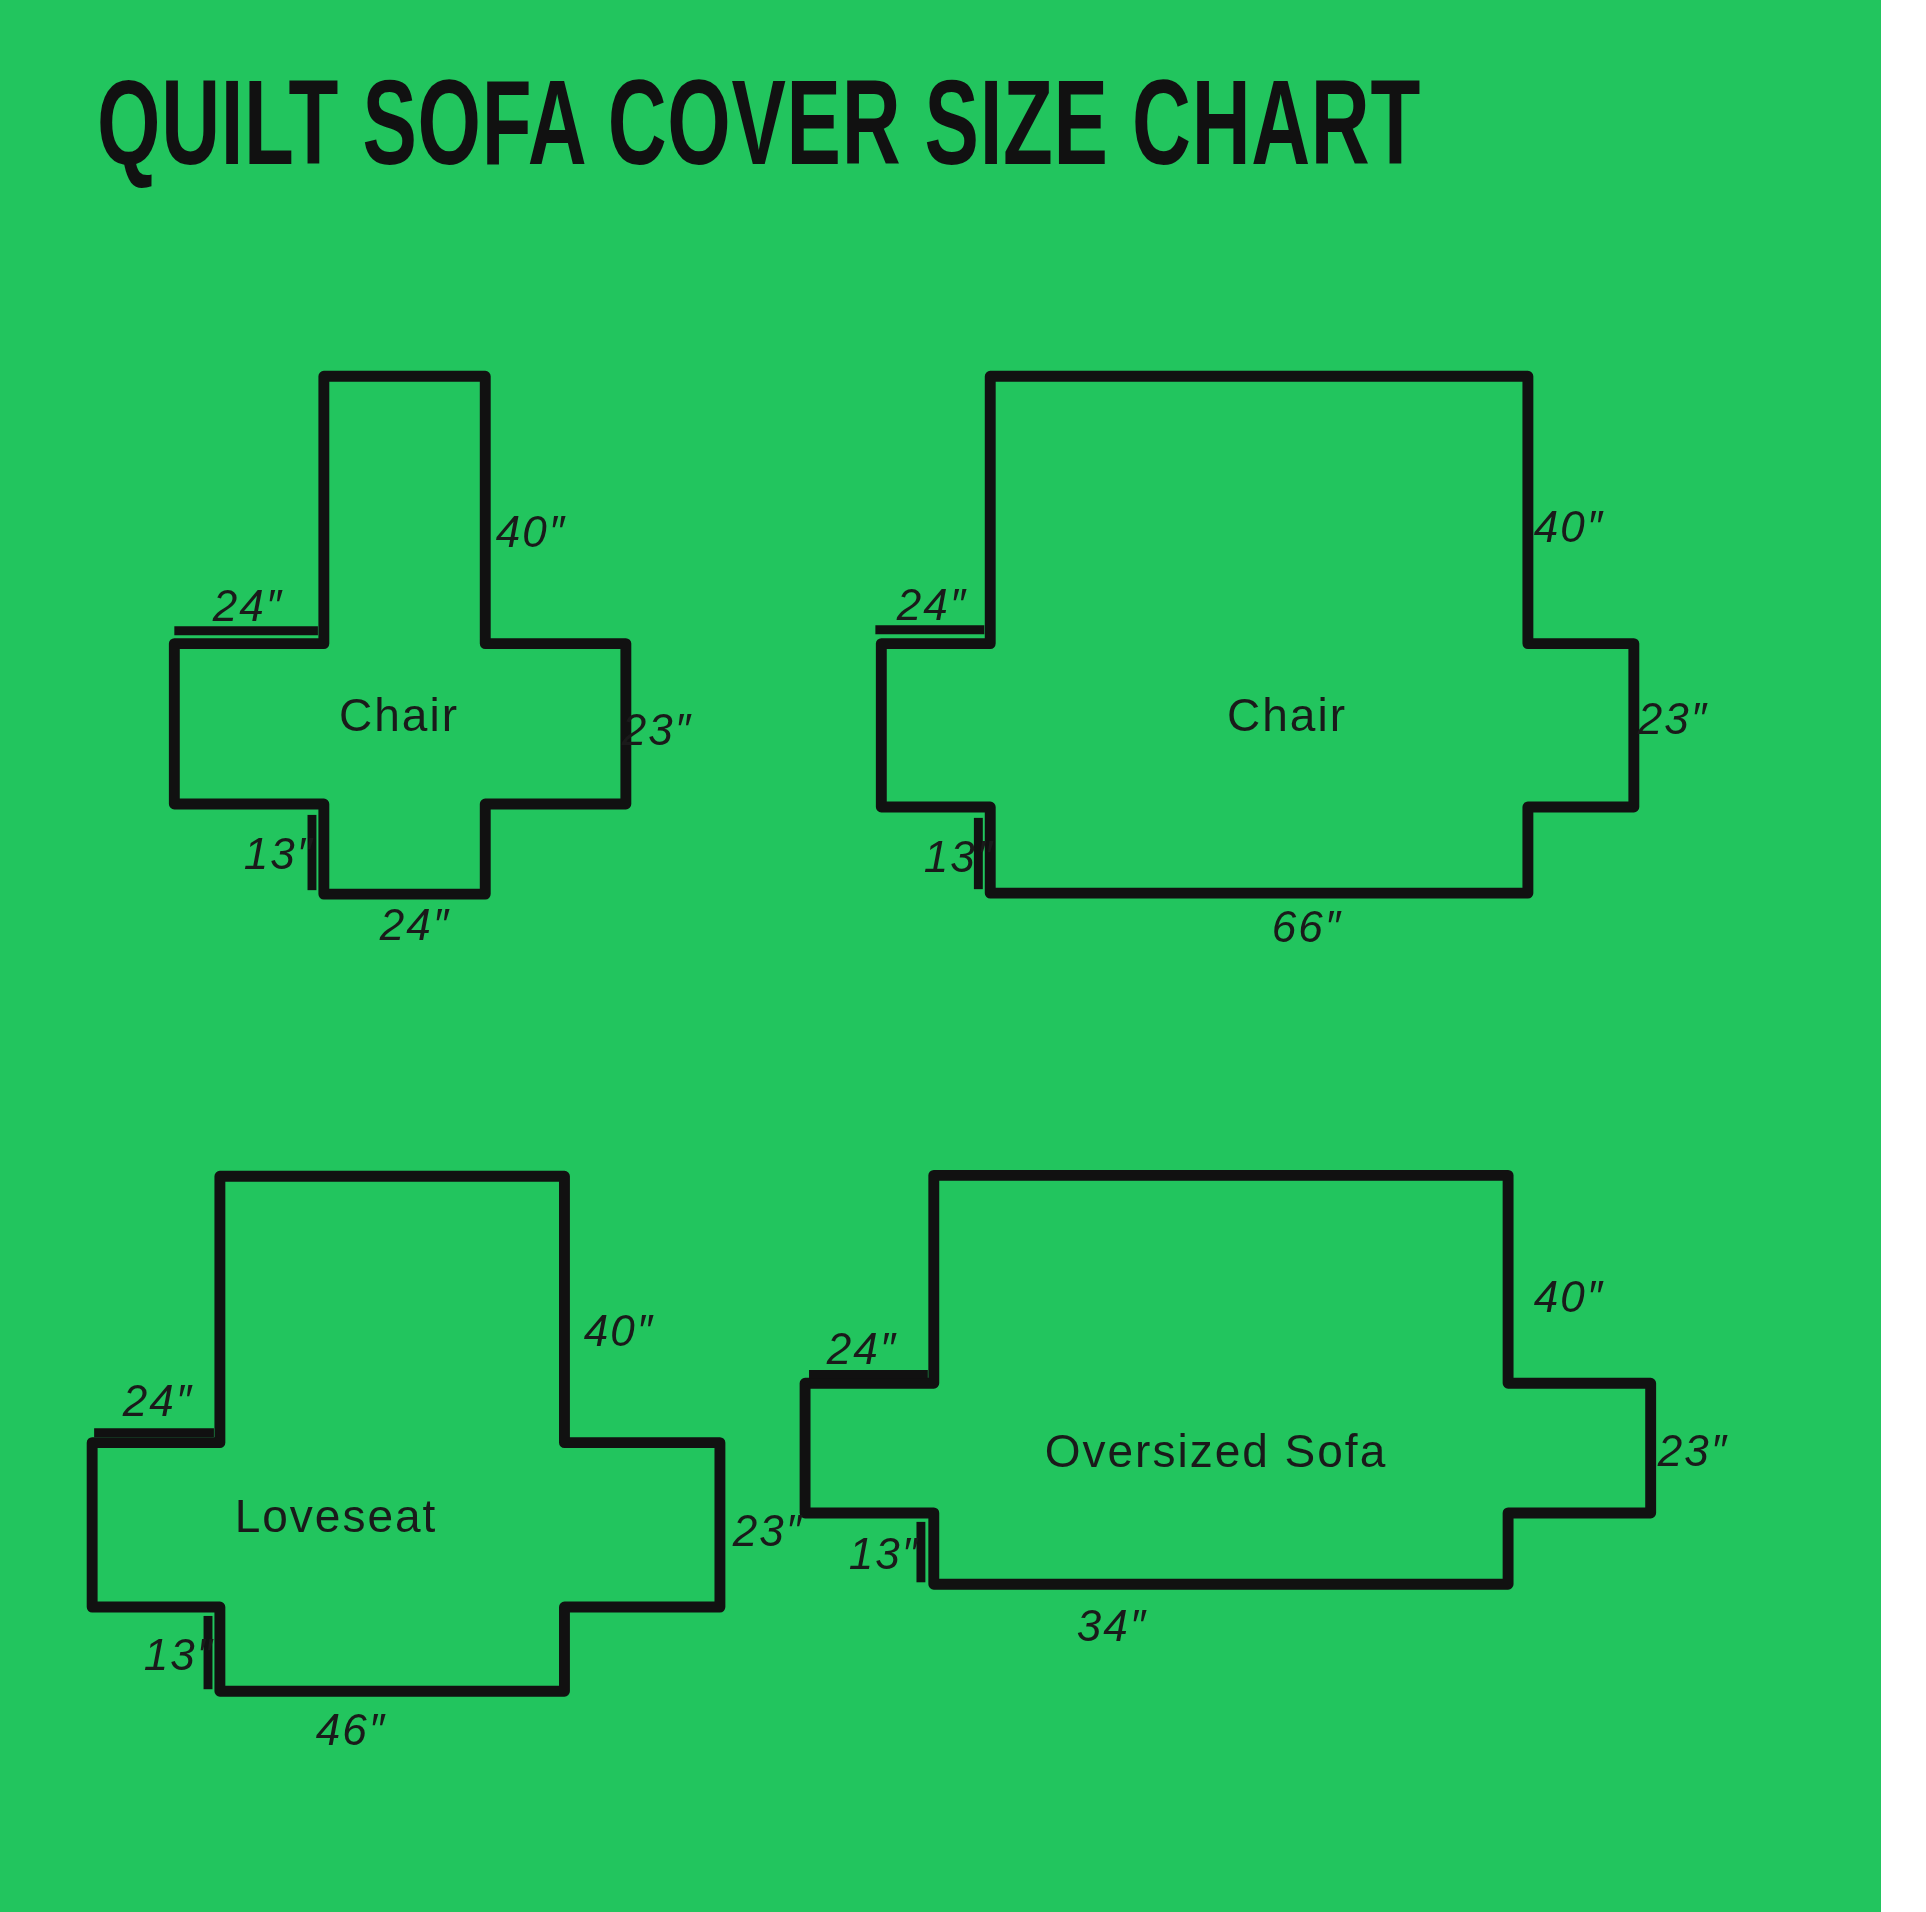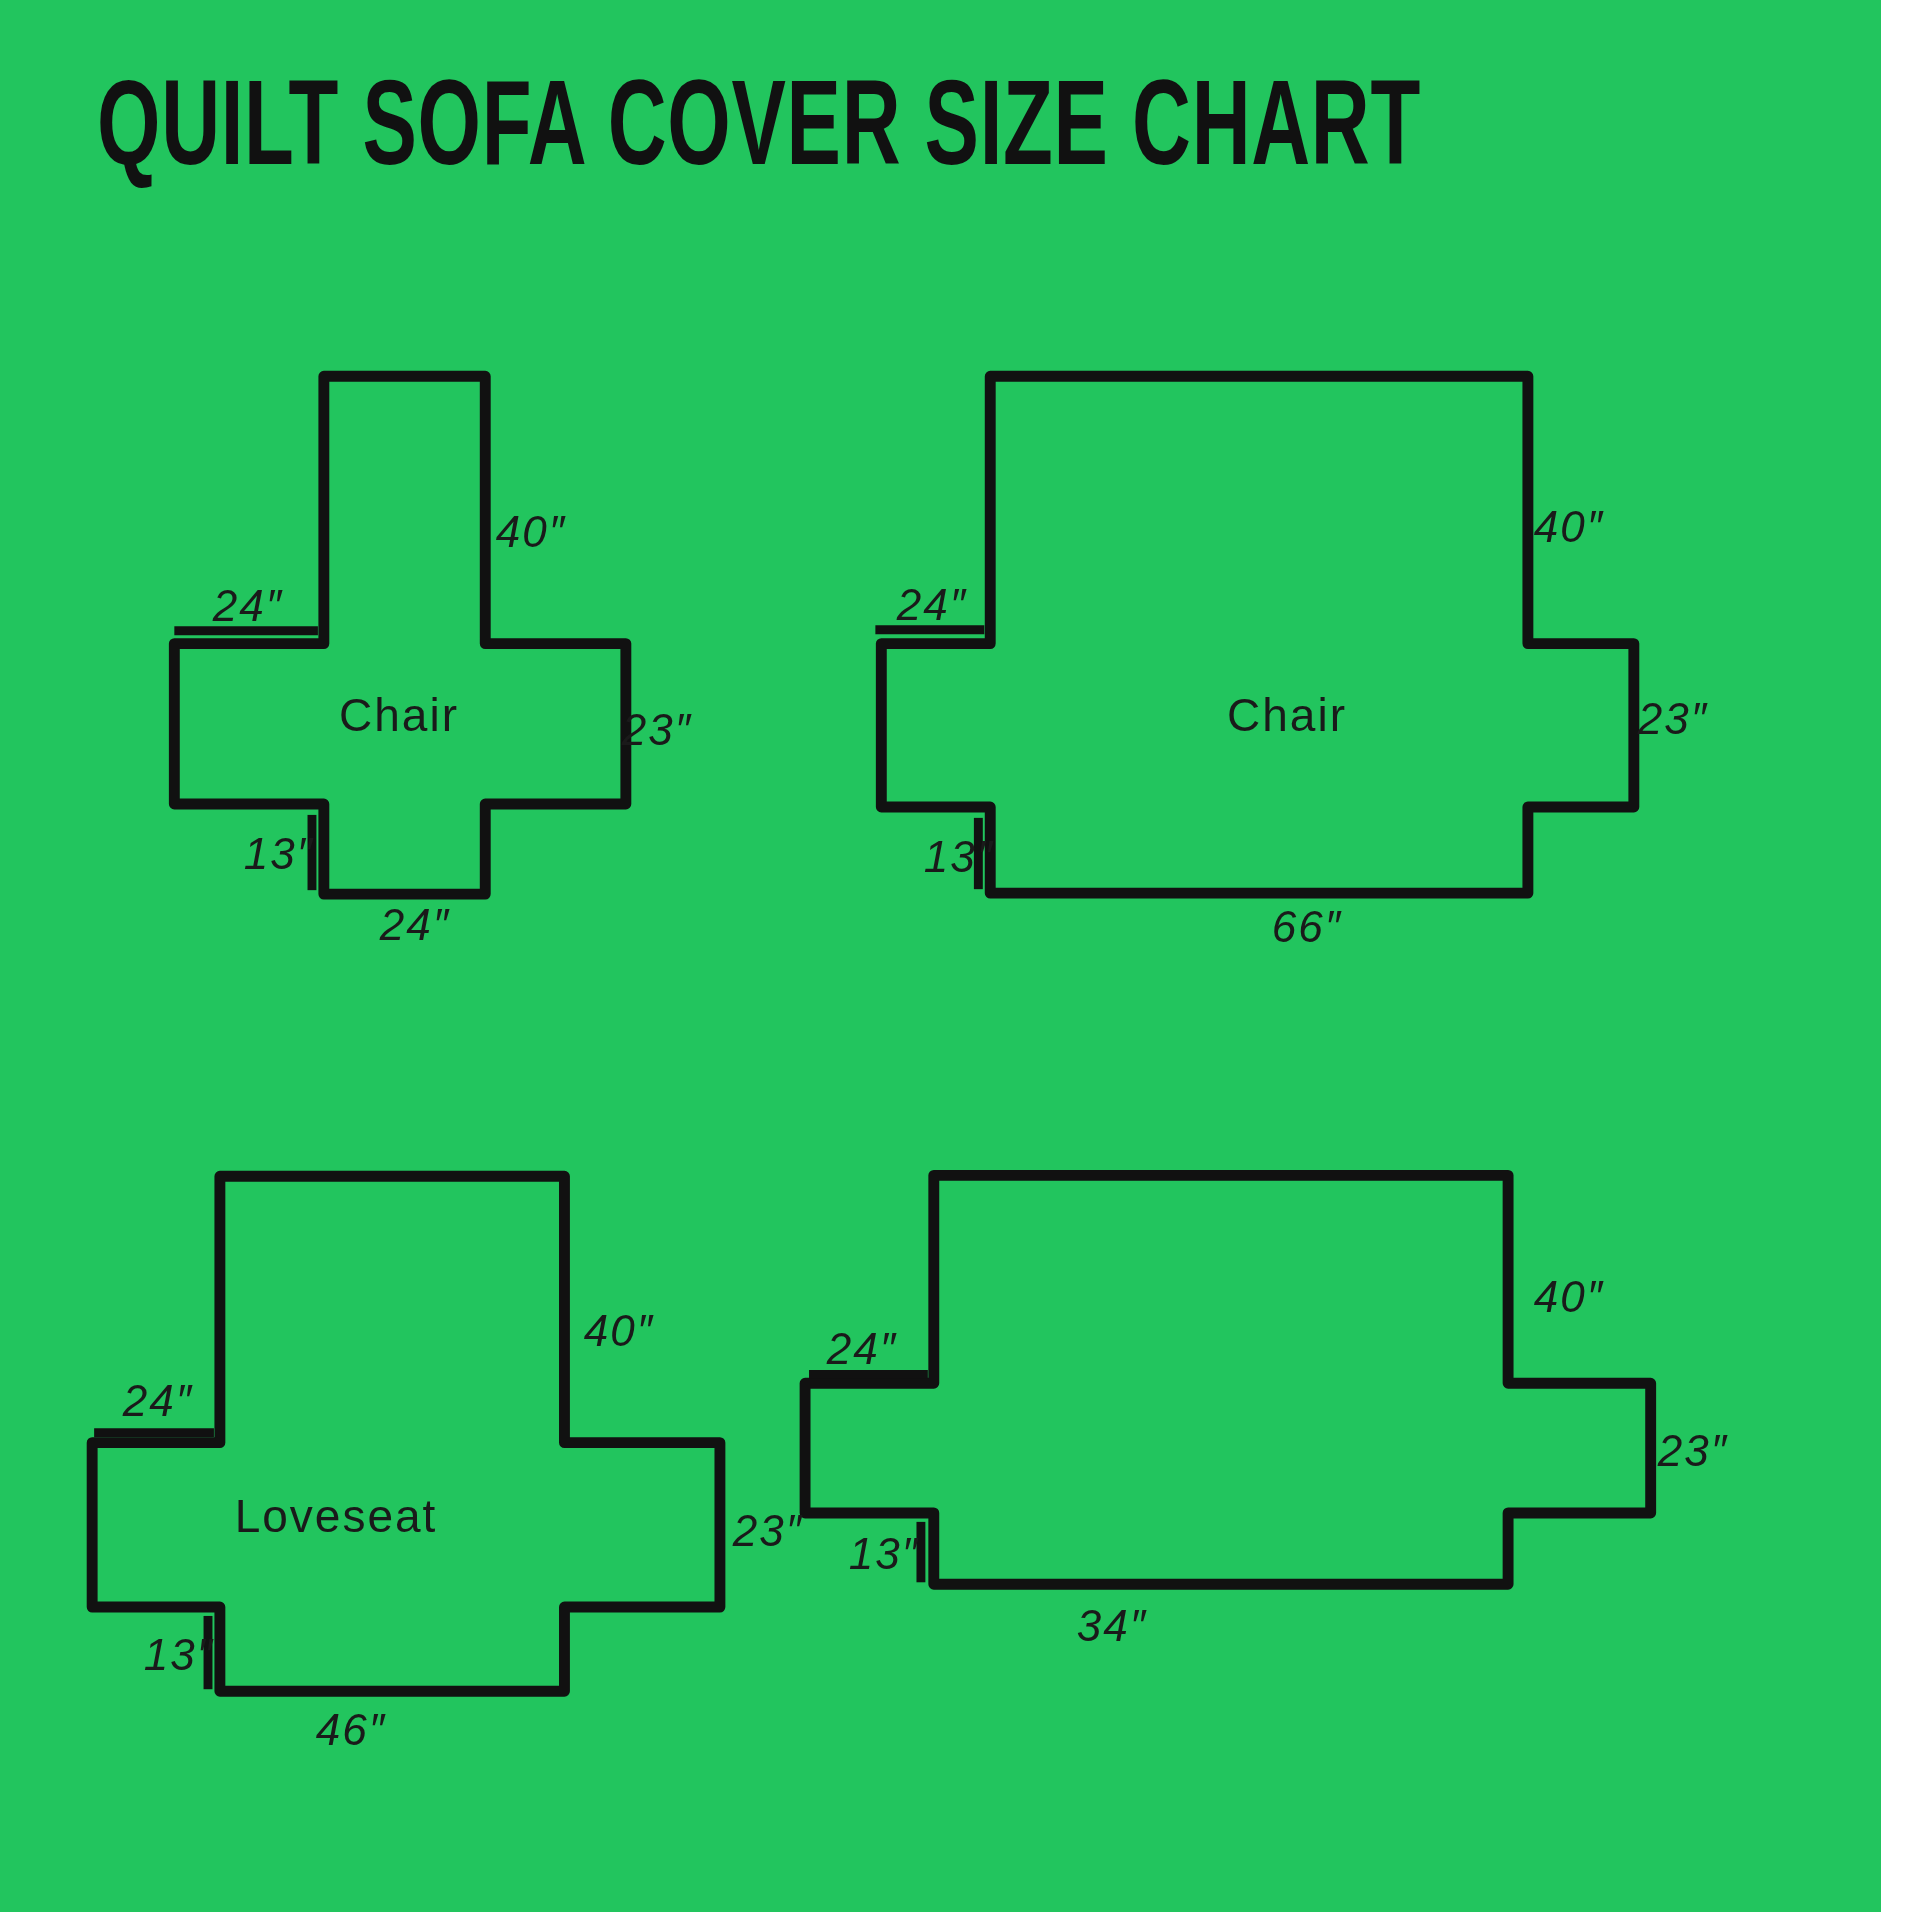--- a/index.html
+++ b/index.html
@@ -87,20 +87,21 @@
   <div class="lbl" style="left:959px;top:857px">13″</div>
   <div class="lbl" style="left:1307px;top:927px">66″</div>
 
   <div class="name-lbl" style="left:336px;top:1516px">Loveseat</div>
   <div class="lbl" style="left:619px;top:1331px">40″</div>
   <div class="lbl" style="left:158px;top:1401px">24″</div>
   <div class="lbl" style="left:768px;top:1531px">23″</div>
   <div class="lbl" style="left:179px;top:1655px">13″</div>
   <div class="lbl" style="left:351px;top:1730px">46″</div>
 
+  <div class="name-lbl" style="left:1216px;top:1451px">Oversized Sofa</div>
   <div class="lbl" style="left:1569px;top:1297px">40″</div>
   <div class="lbl" style="left:862px;top:1349px">24″</div>
   <div class="lbl" style="left:1693px;top:1451px">23″</div>
   <div class="lbl" style="left:884px;top:1554px">13″</div>
   <div class="lbl" style="left:1112px;top:1626px">34″</div>
 
 </div>
 
 
 </body></html>

